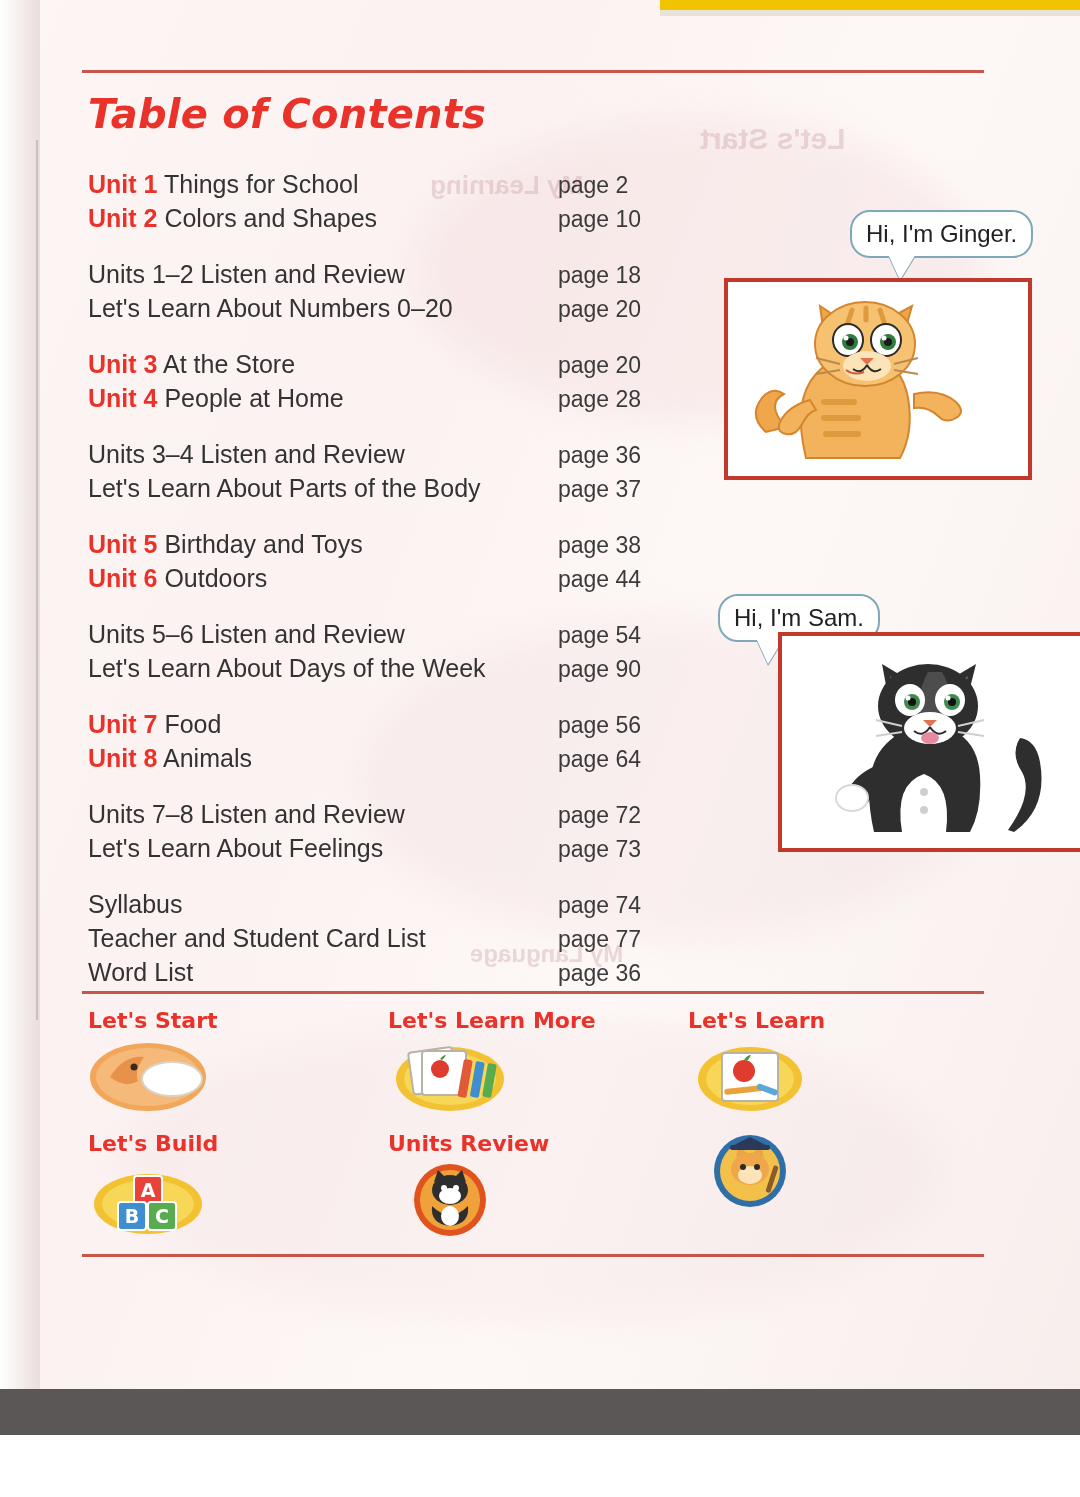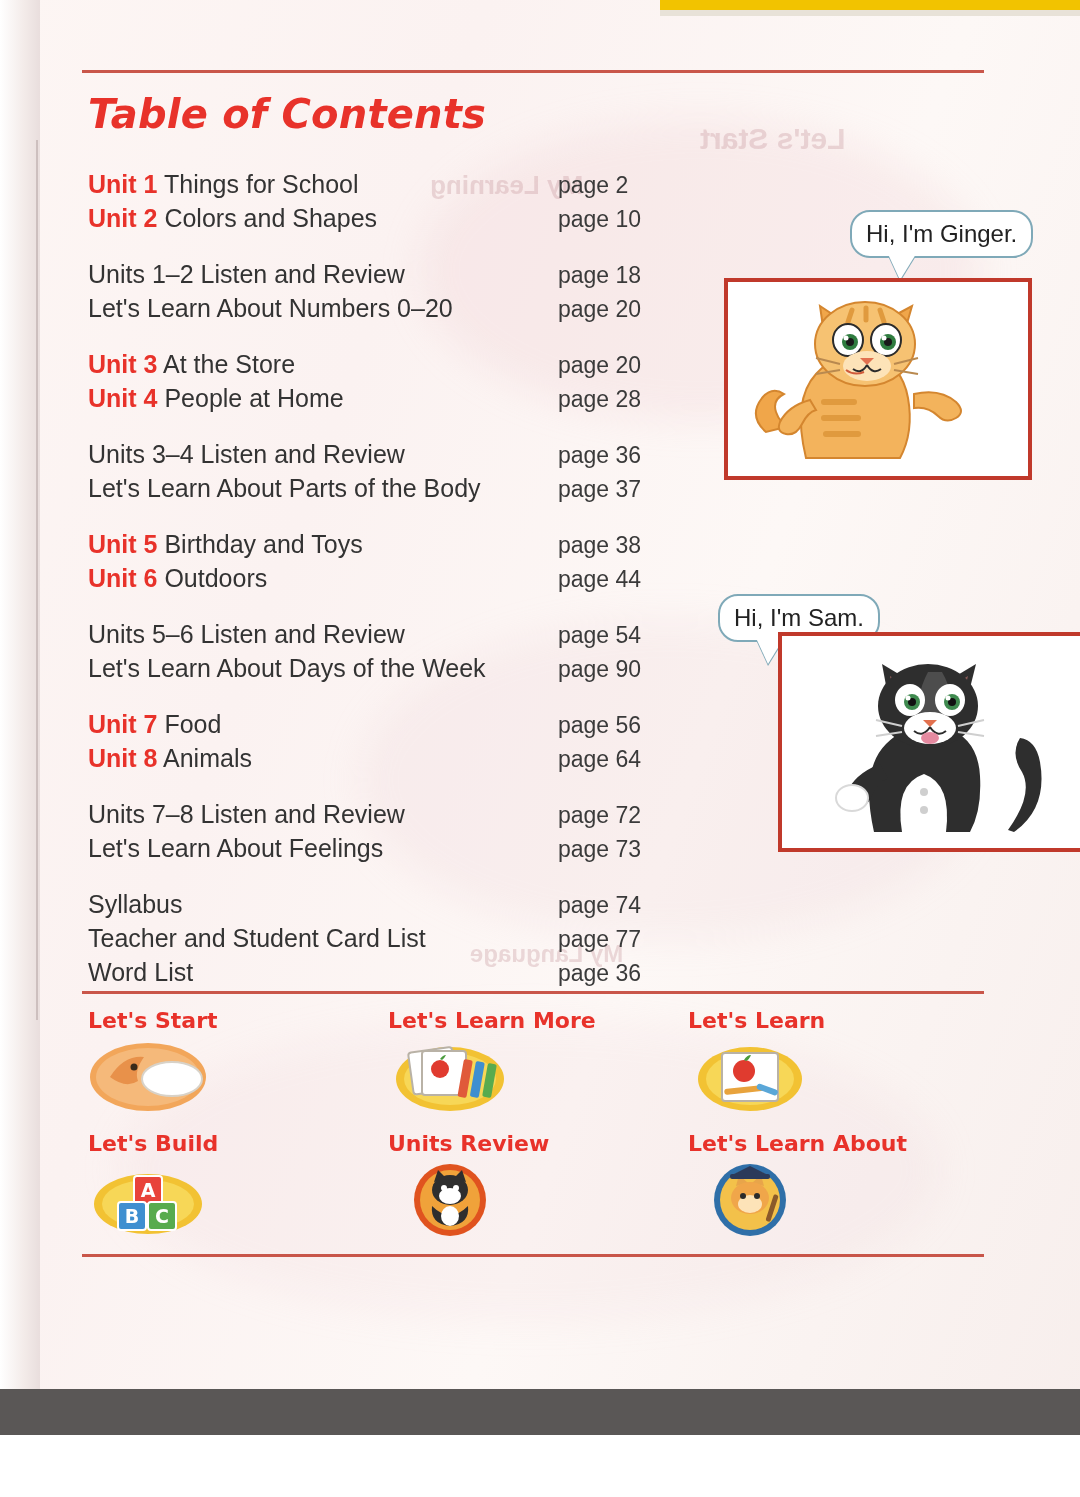--- a/index.html
+++ b/index.html
@@ -421,21 +421,20 @@
               <ellipse cx="62" cy="36" rx="11" ry="8" fill="#ffffff"></ellipse>
               <circle cx="56" cy="28" r="3" fill="#ffffff"></circle>
               <circle cx="68" cy="28" r="3" fill="#ffffff"></circle>
               <path d="M44 46 q18 18 36 0 q2 18 -18 20 q-20 -2 -18 -20 z" fill="#2e2e2e"></path>
               <ellipse cx="62" cy="56" rx="9" ry="10" fill="#ffffff"></ellipse>
             </svg>
           </div>
         </div>
 
         <div class="icon-cell">
-          <div class="cap">Let's Learn About</div>
           <div class="icon-art">
             <svg width="126" height="78" viewBox="0 0 126 78">
               <circle cx="62" cy="40" r="36" fill="#2f6fa8"></circle>
               <circle cx="62" cy="40" r="30" fill="#f3c14a"></circle>
               <path d="M48 26 l3 -11 l9 8 z" fill="#e8a54a"></path>
               <path d="M76 26 l-3 -11 l-9 8 z" fill="#e8a54a"></path>
               <ellipse cx="62" cy="38" rx="19" ry="16" fill="#f0a64a"></ellipse>
               <ellipse cx="62" cy="44" rx="12" ry="9" fill="#fde3b8"></ellipse>
               <circle cx="55" cy="36" r="3" fill="#2b2b2b"></circle>
               <circle cx="69" cy="36" r="3" fill="#2b2b2b"></circle>

